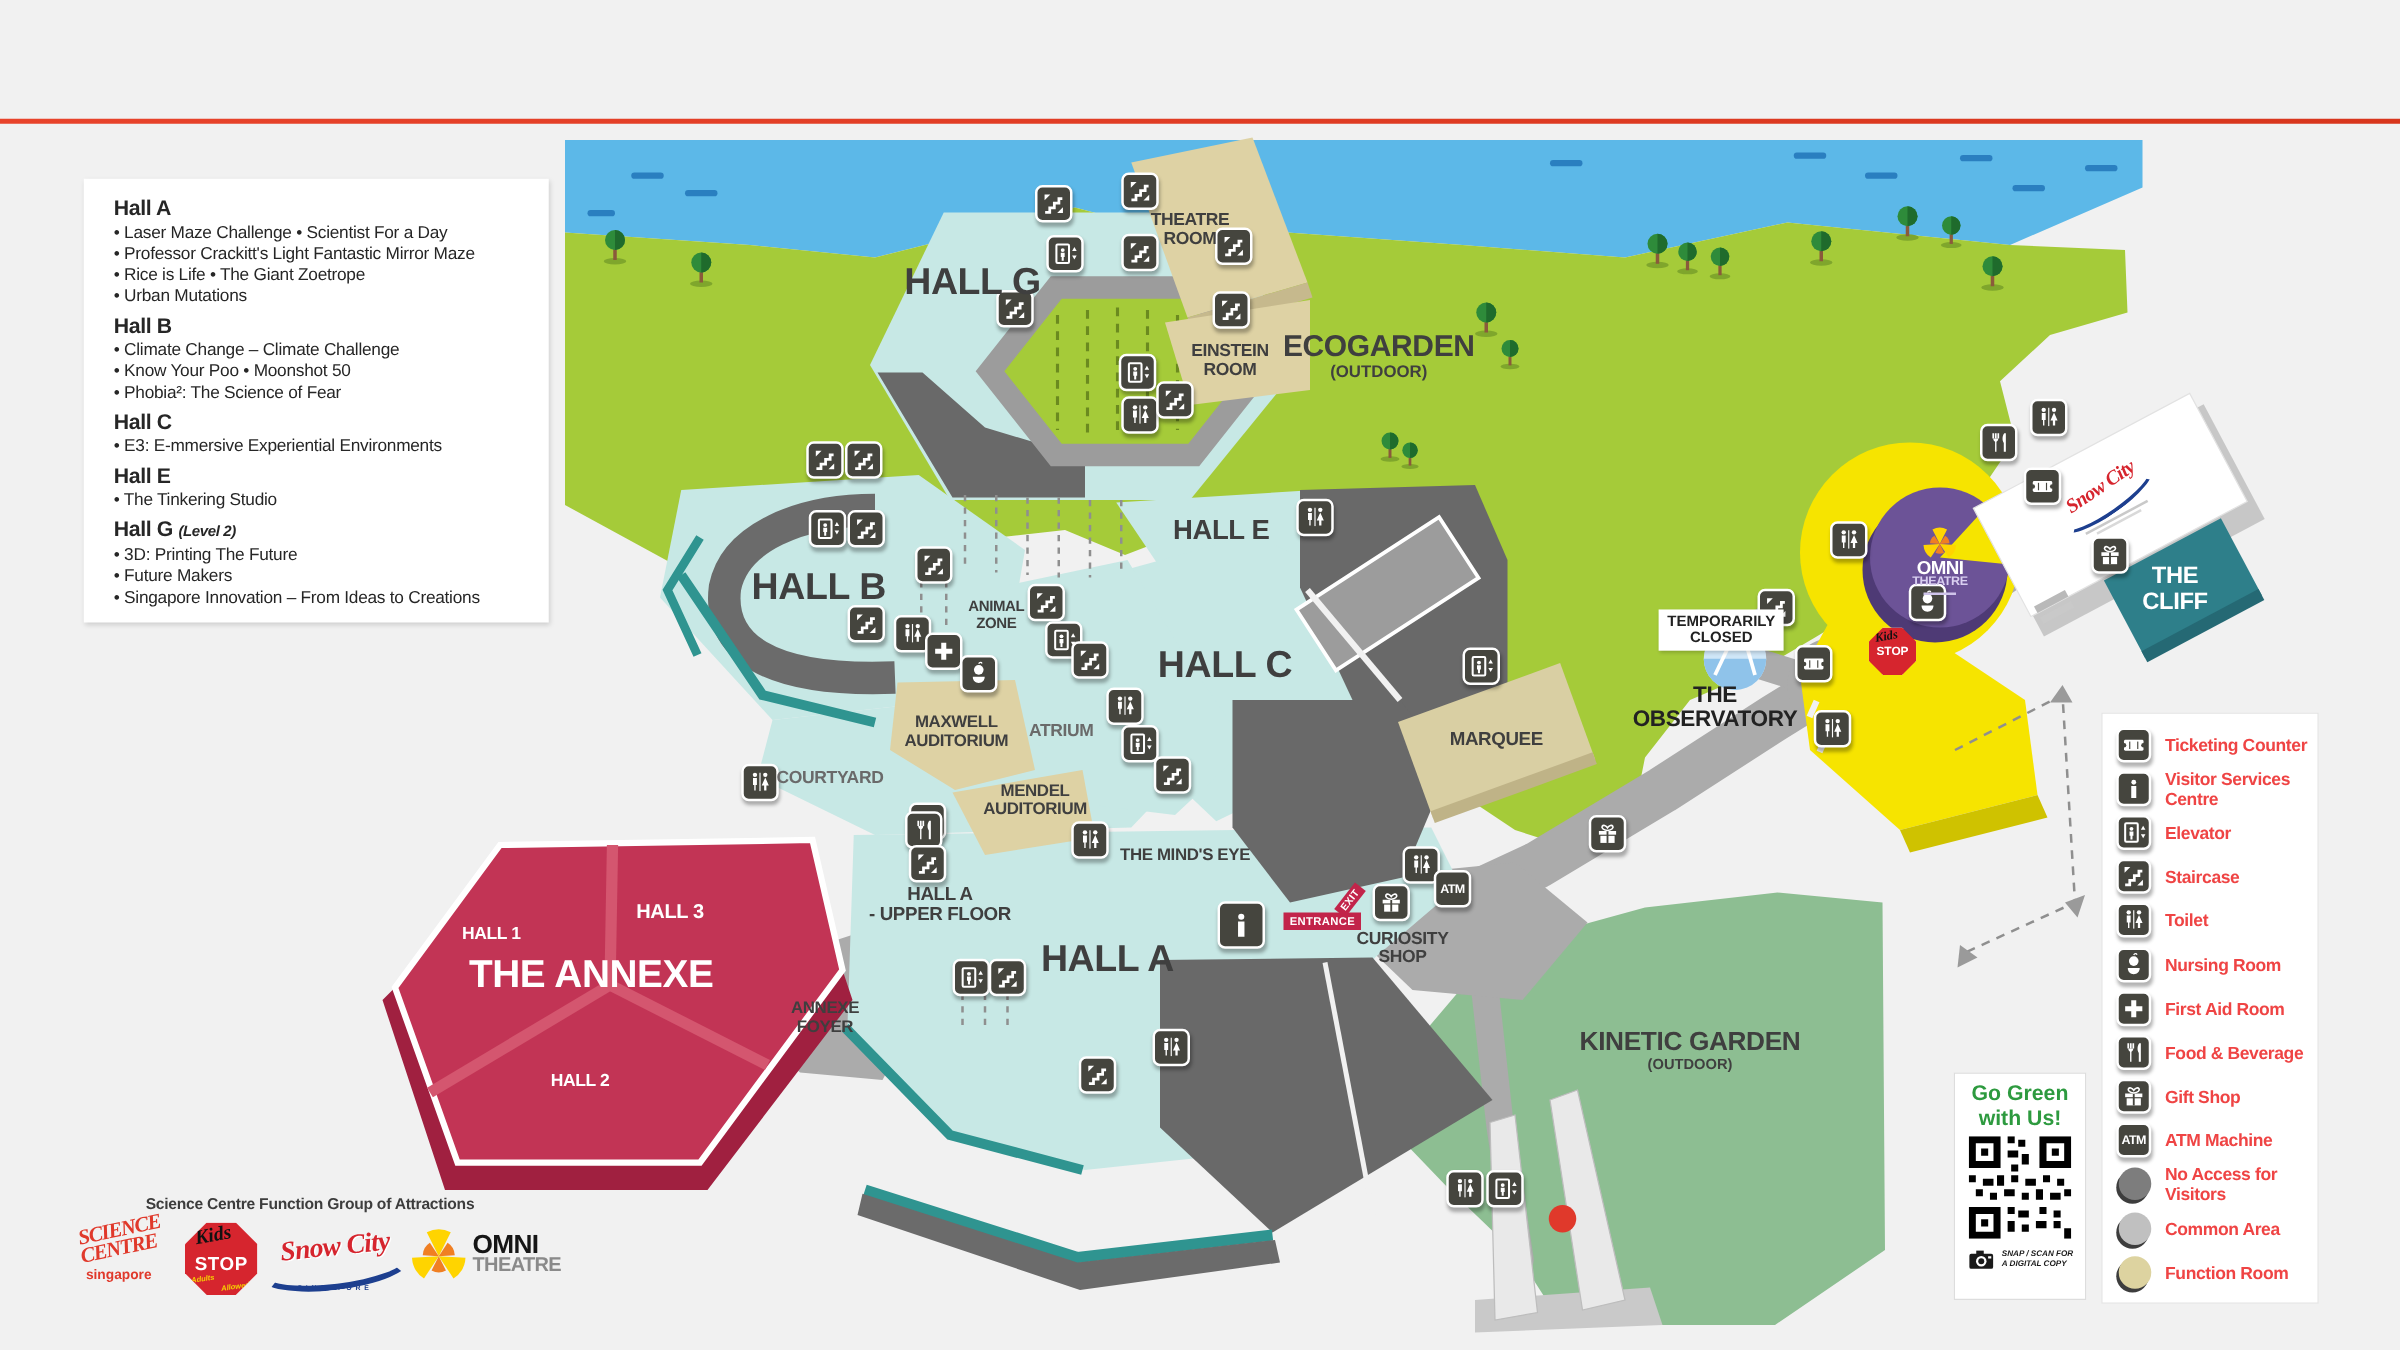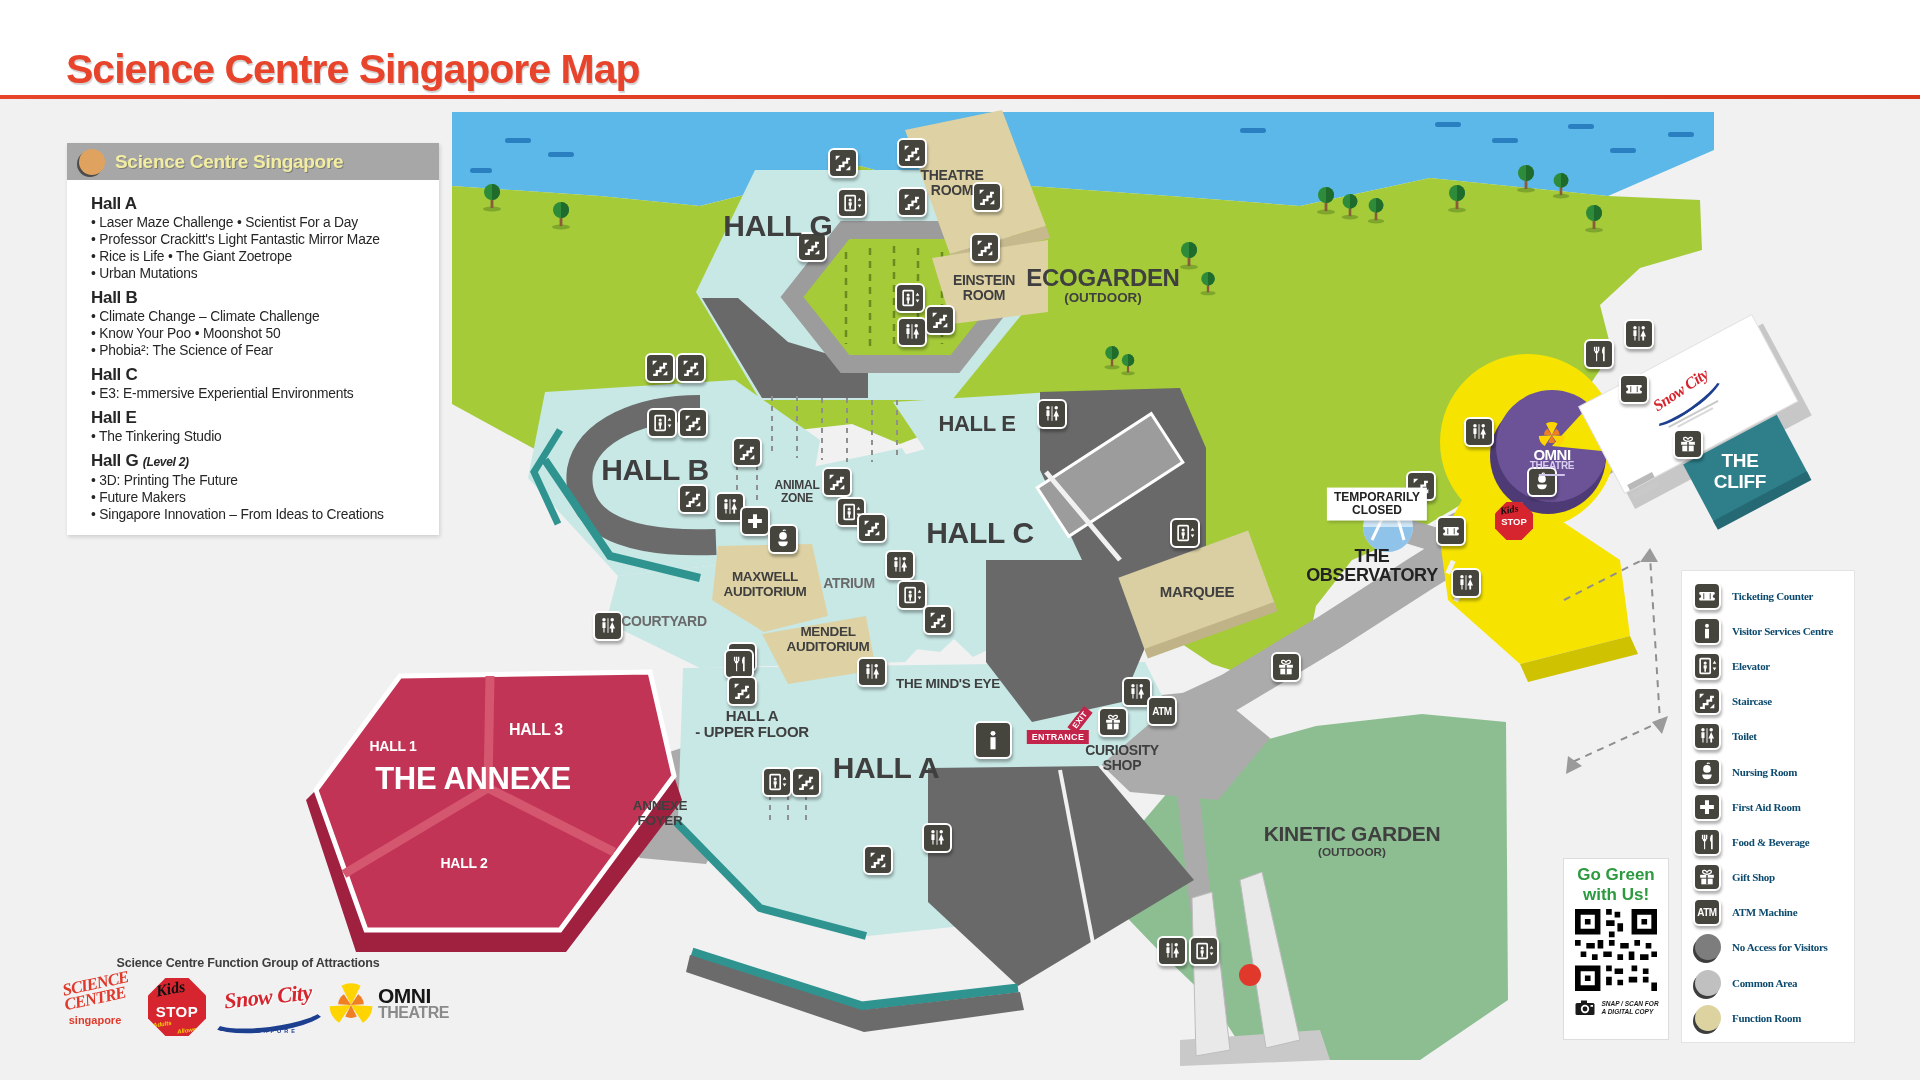--- a/index.html
+++ b/index.html
@@ -29,21 +29,21 @@
   .ip-title{font-size:19px;font-weight:bold;color:#f2eda1;text-shadow:1px 1px 0 #7d7d7d;letter-spacing:-.3px;}
   .ip-body{padding:8px 10px 12px 24px;}
   .ip-hall{font-size:17px;font-weight:bold;color:#262626;margin-top:6px;line-height:20px;letter-spacing:-.3px;}
   .ip-note{font-size:12px;font-style:italic;font-weight:bold;color:#262626;}
   .ip-item{font-size:13.8px;color:#262626;line-height:17px;letter-spacing:-.2px;}
   .ip-item::before{content:"• ";}
   
   .legend{position:absolute;left:1681px;top:570px;width:172px;z-index:9;background:#fff;border:1px solid #e3e3e3;padding:7px 0;}
   .lg-row{height:35.2px;display:flex;align-items:center;gap:11px;padding-left:11px;}
   .lg-row .tile{position:static;transform:none;width:28px;height:28px;flex:0 0 28px;}
-  .lg-lab{font-size:11px;font-weight:bold;color:#0c4a6e;letter-spacing:-.3px;font-family:Liberation Serif, serif;}
+  .lg-lab{font-size:14px;font-weight:bold;color:#ef4444;letter-spacing:-.3px;}
   .swatch{width:26px;height:26px;border-radius:50%;flex:0 0 26px;margin-left:2px;}
   .sw-dark{background:#7d7d7d;box-shadow:-2px 3px 0 #3d3d3d;}
   .sw-light{background:#c0c0c0;box-shadow:-2px 3px 0 #3d3d3d;}
   .sw-tan{background:#ddd3a0;box-shadow:-2px 3px 0 #3d3d3d;}
   
   .gogreen{position:absolute;left:1563px;top:858px;width:104px;height:180px;z-index:9;background:#fff;border:1px solid #ddd;display:flex;flex-direction:column;align-items:center;}
   .gg-title{margin-top:6px;font-size:17px;font-weight:bold;color:#2d9a3f;line-height:1.15;text-align:center;}
   .qr{width:82px;height:82px;margin-top:5px;}
   .gg-foot{display:flex;align-items:center;gap:4px;margin-top:5px;}
   .gg-foot svg{width:24px;height:24px;}
@@ -334,30 +334,23 @@
       <use href="#i-tree" x="1313" y="185" width="26" height="30"></use>
       <use href="#i-tree" x="1338" y="192" width="24" height="28"></use>
       <use href="#i-tree" x="1364" y="196" width="24" height="28"></use>
       <use href="#i-tree" x="1444" y="183" width="26" height="30"></use>
       <use href="#i-tree" x="1513" y="163" width="26" height="30"></use>
       <use href="#i-tree" x="1549" y="171" width="24" height="28"></use>
       <use href="#i-tree" x="1581" y="203" width="26" height="30"></use>
     </g>
   </svg>
 
-  <div class="hdr">
-    <div class="hdr-title">Science Centre Singapore Map</div>
-  </div>
   <div class="hdr-rule"></div>
 
   <div class="info-panel">
-    <div class="ip-head">
-      <span class="ip-dot"></span>
-      <span class="ip-title">Science Centre Singapore</span>
-    </div>
     <div class="ip-body">
       <div class="ip-hall"><span>Hall A</span></div>
       <div class="ip-item">Laser Maze Challenge • Scientist For a Day</div>
       <div class="ip-item">Professor Crackitt's Light Fantastic Mirror Maze</div>
       <div class="ip-item">Rice is Life • The Giant Zoetrope</div>
       <div class="ip-item">Urban Mutations</div>
       <div class="ip-hall"><span>Hall B</span></div>
       <div class="ip-item">Climate Change – Climate Challenge</div>
       <div class="ip-item">Know Your Poo • Moonshot 50</div>
       <div class="ip-item">Phobia²: The Science of Fear</div>

